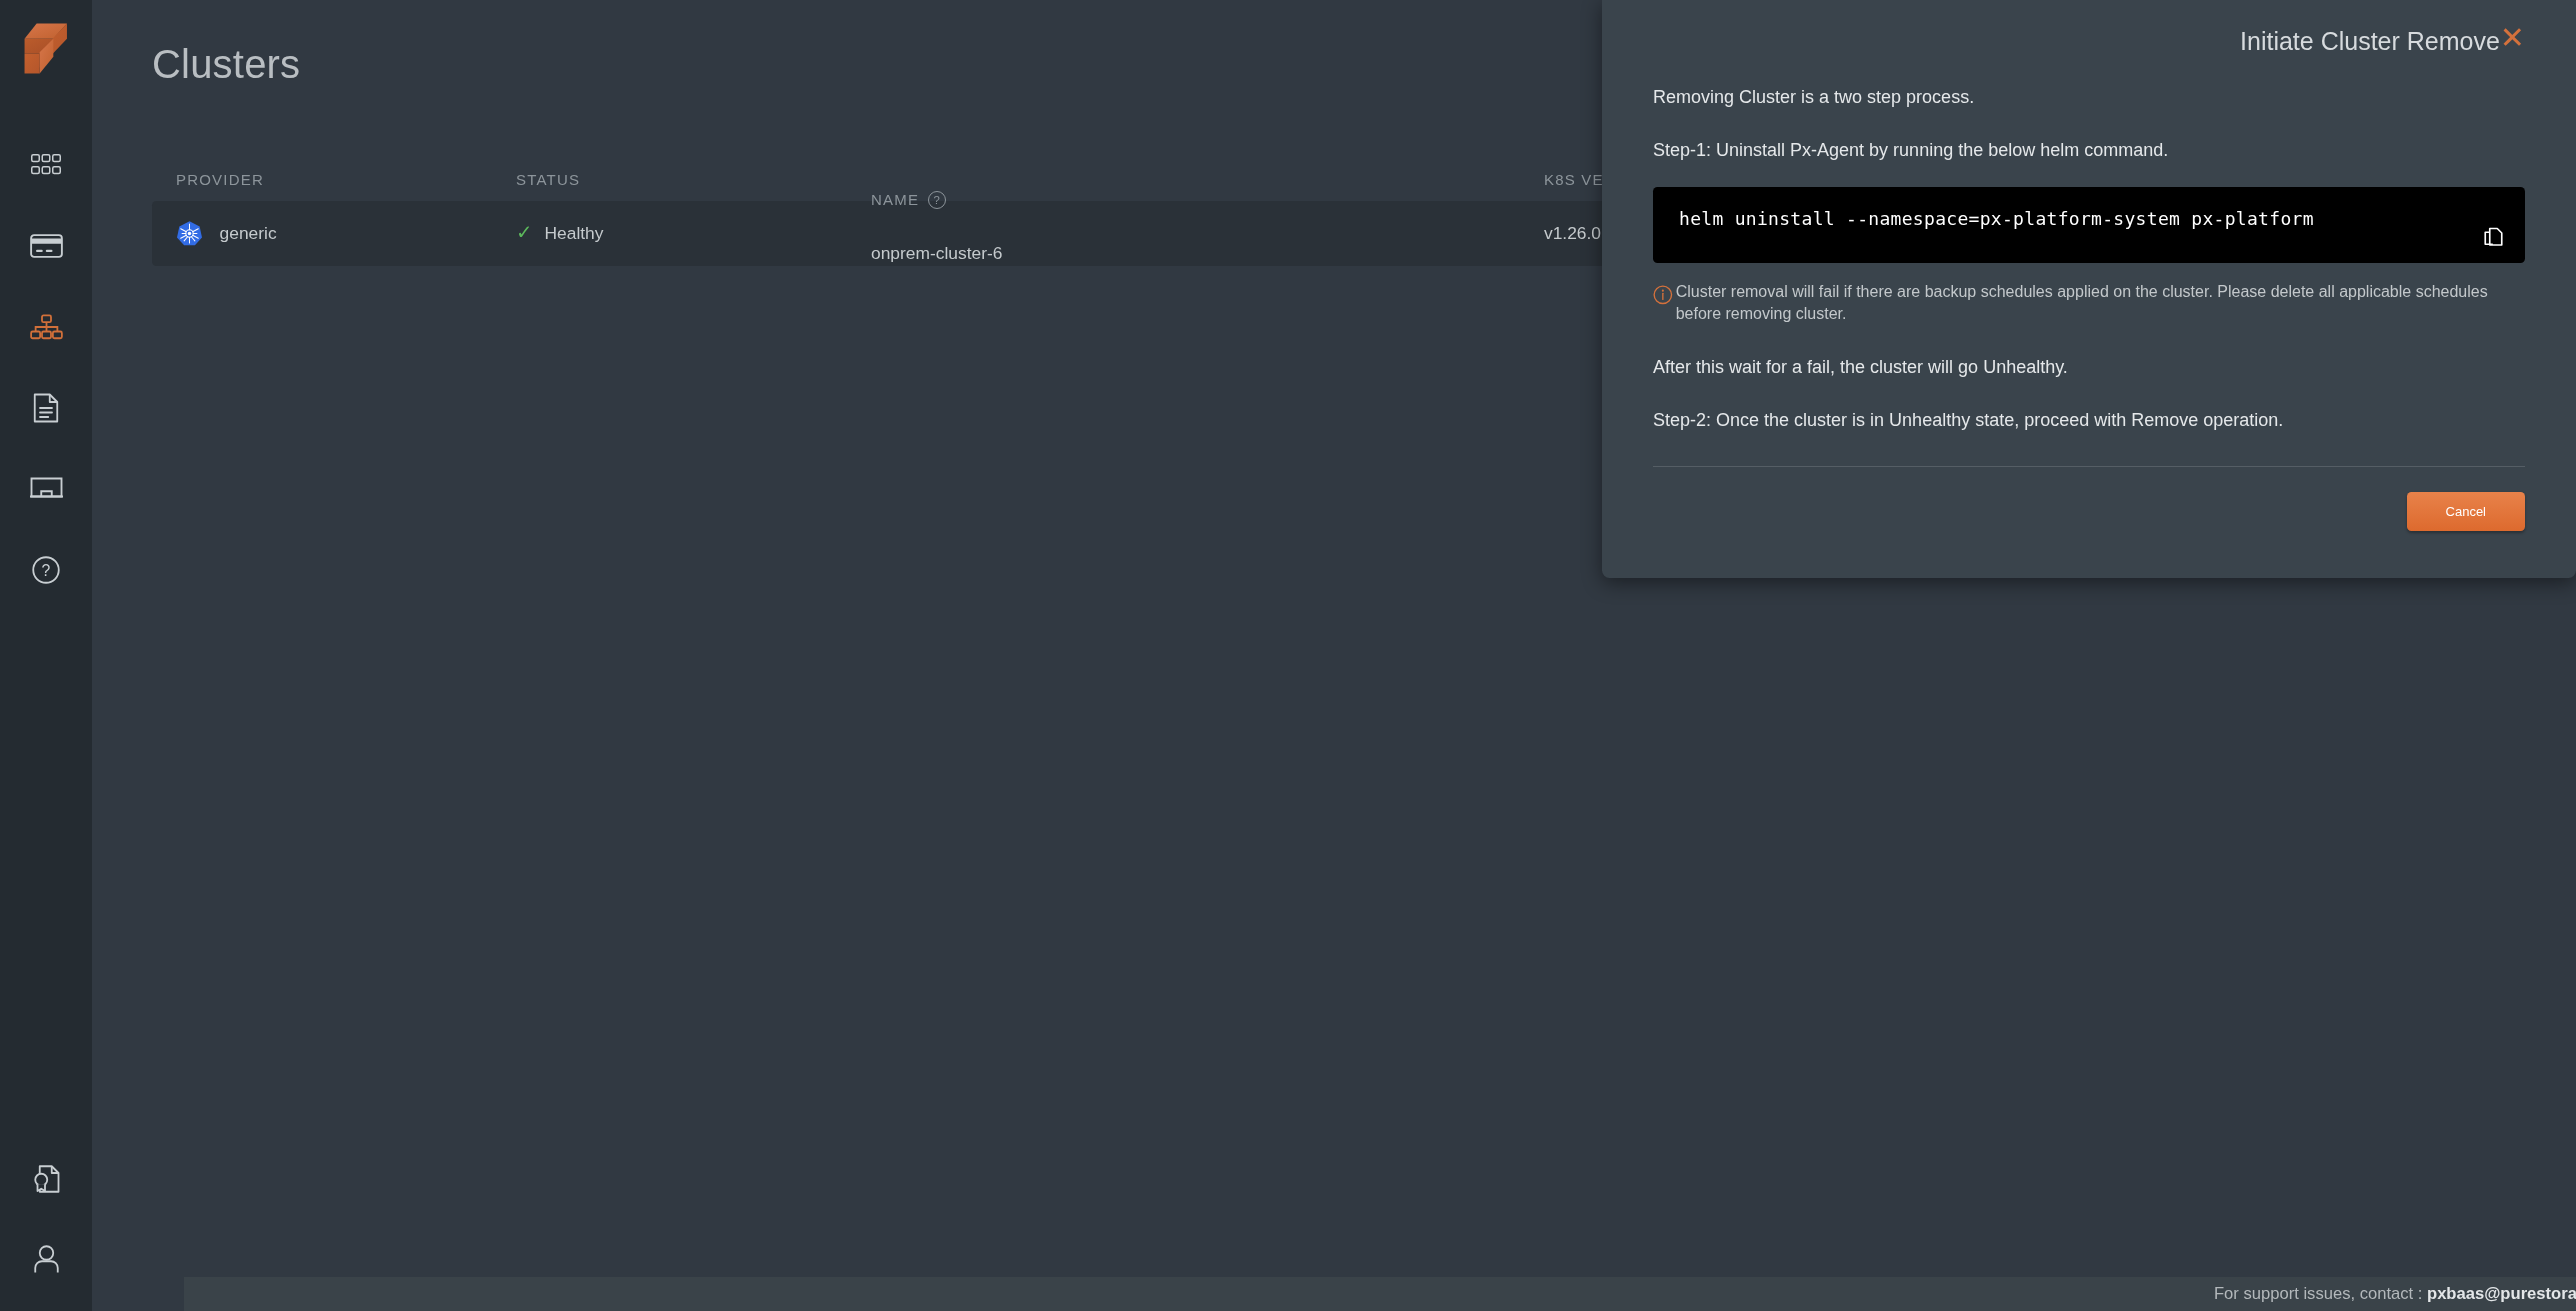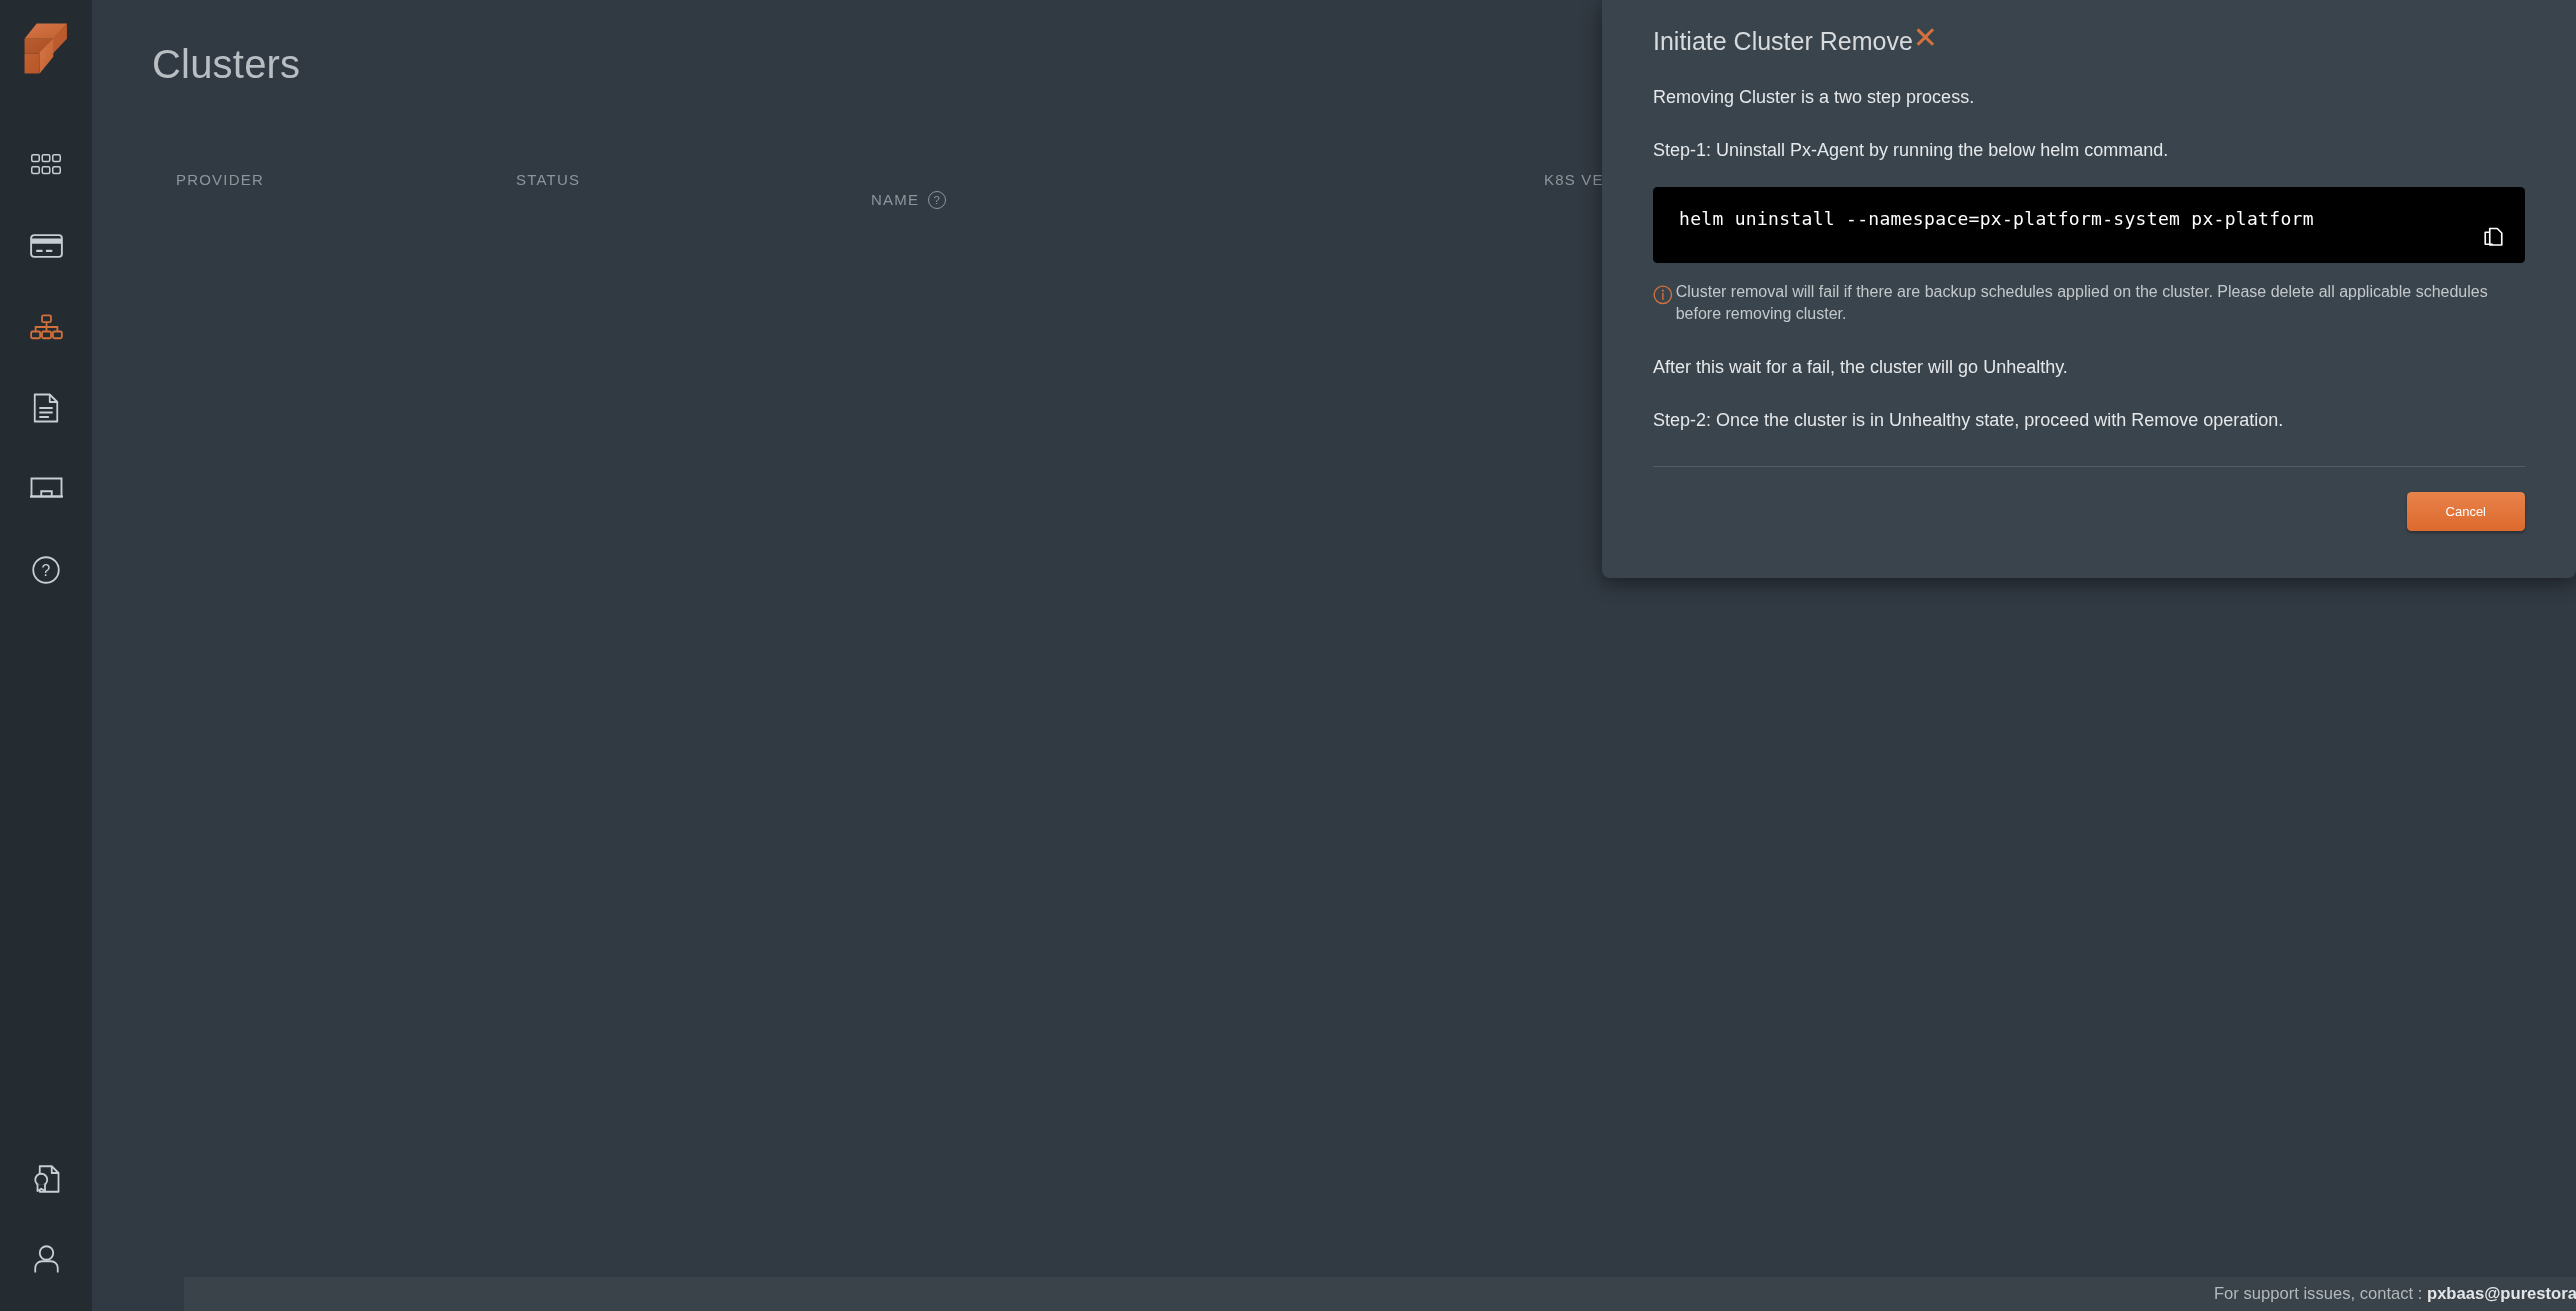--- a/index.html
+++ b/index.html
@@ -102,21 +102,21 @@
   
   .modal {
     position: absolute;
     left: 1602px; top: 0; width: 974px; height: 578px;
     background: #3a444c;
     border-bottom-left-radius: 7.6px; border-bottom-right-radius: 7.6px;
     box-shadow: 0 4.5px 19.7px rgba(0,0,0,0.45);
     padding: 0 51px;
   }
   .modal-head {
-    display: flex; align-items: flex-start; justify-content: flex-start;
+    display: flex; align-items: flex-start; justify-content: flex-end;
     padding-top: 27px;
   }
   .modal-title { font-size: 25px; color: #d7dbde; font-weight: 400; }
   .modal-close {
     font-size: 30px; line-height: 23px; color: #d4713c;
     cursor: pointer; font-weight: 400; margin-top: -1.5px;
   }
   .modal-p {
     font-size: 18px; color: #e5e8ea; margin-top: 29px; line-height: 1.35;
   }
@@ -282,20 +282,41 @@
         </div>
         <div class="th col-name">
           <span>NAME</span>
           <span class="help-icon">?</span>
         </div>
         <div class="th col-k8s">
           <span>K8S VER.</span>
         </div>
       </div>
 
+      <div class="tbody-row">
+        <div class="td col-provider">
+          <svg class="k8s-logo" viewBox="0 0 40 40">
+            <polygon points="20,2 35,9.5 38.5,26 28,37.5 12,37.5 1.5,26 5,9.5" fill="#326ce5"></polygon>
+            <g stroke="#ffffff" stroke-width="1.5" fill="none" stroke-linecap="round">
+              <circle cx="20" cy="20" r="5.5"></circle>
+              <path d="M20 6 V14.5 M20 25.5 V34 M7 13 L15.3 17.5 M24.7 22.5 L33 27
+                       M33 13 L24.7 17.5 M15.3 22.5 L7 27"></path>
+              <path d="M12 31 L17.5 24.5 M28 31 L22.5 24.5 M9 20 H14.5 M25.5 20 H31"></path>
+            </g>
+            <circle cx="20" cy="20" r="2.6" fill="#ffffff"></circle>
+          </svg>
+          <span>generic</span>
+        </div>
+        <div class="td col-status">
+          <span class="check">✓</span>
+          <span>Healthy</span>
+        </div>
+        <div class="td col-name">onprem-cluster-6</div>
+        <div class="td col-k8s">v1.26.0</div>
+      </div>
 
     </div>
 
     <div class="footer">
       <div class="footer-text">
         <span>For support issues, contact : </span><b>pxbaas@purestorage.com</b>
       </div>
     </div>
 
   </div>

